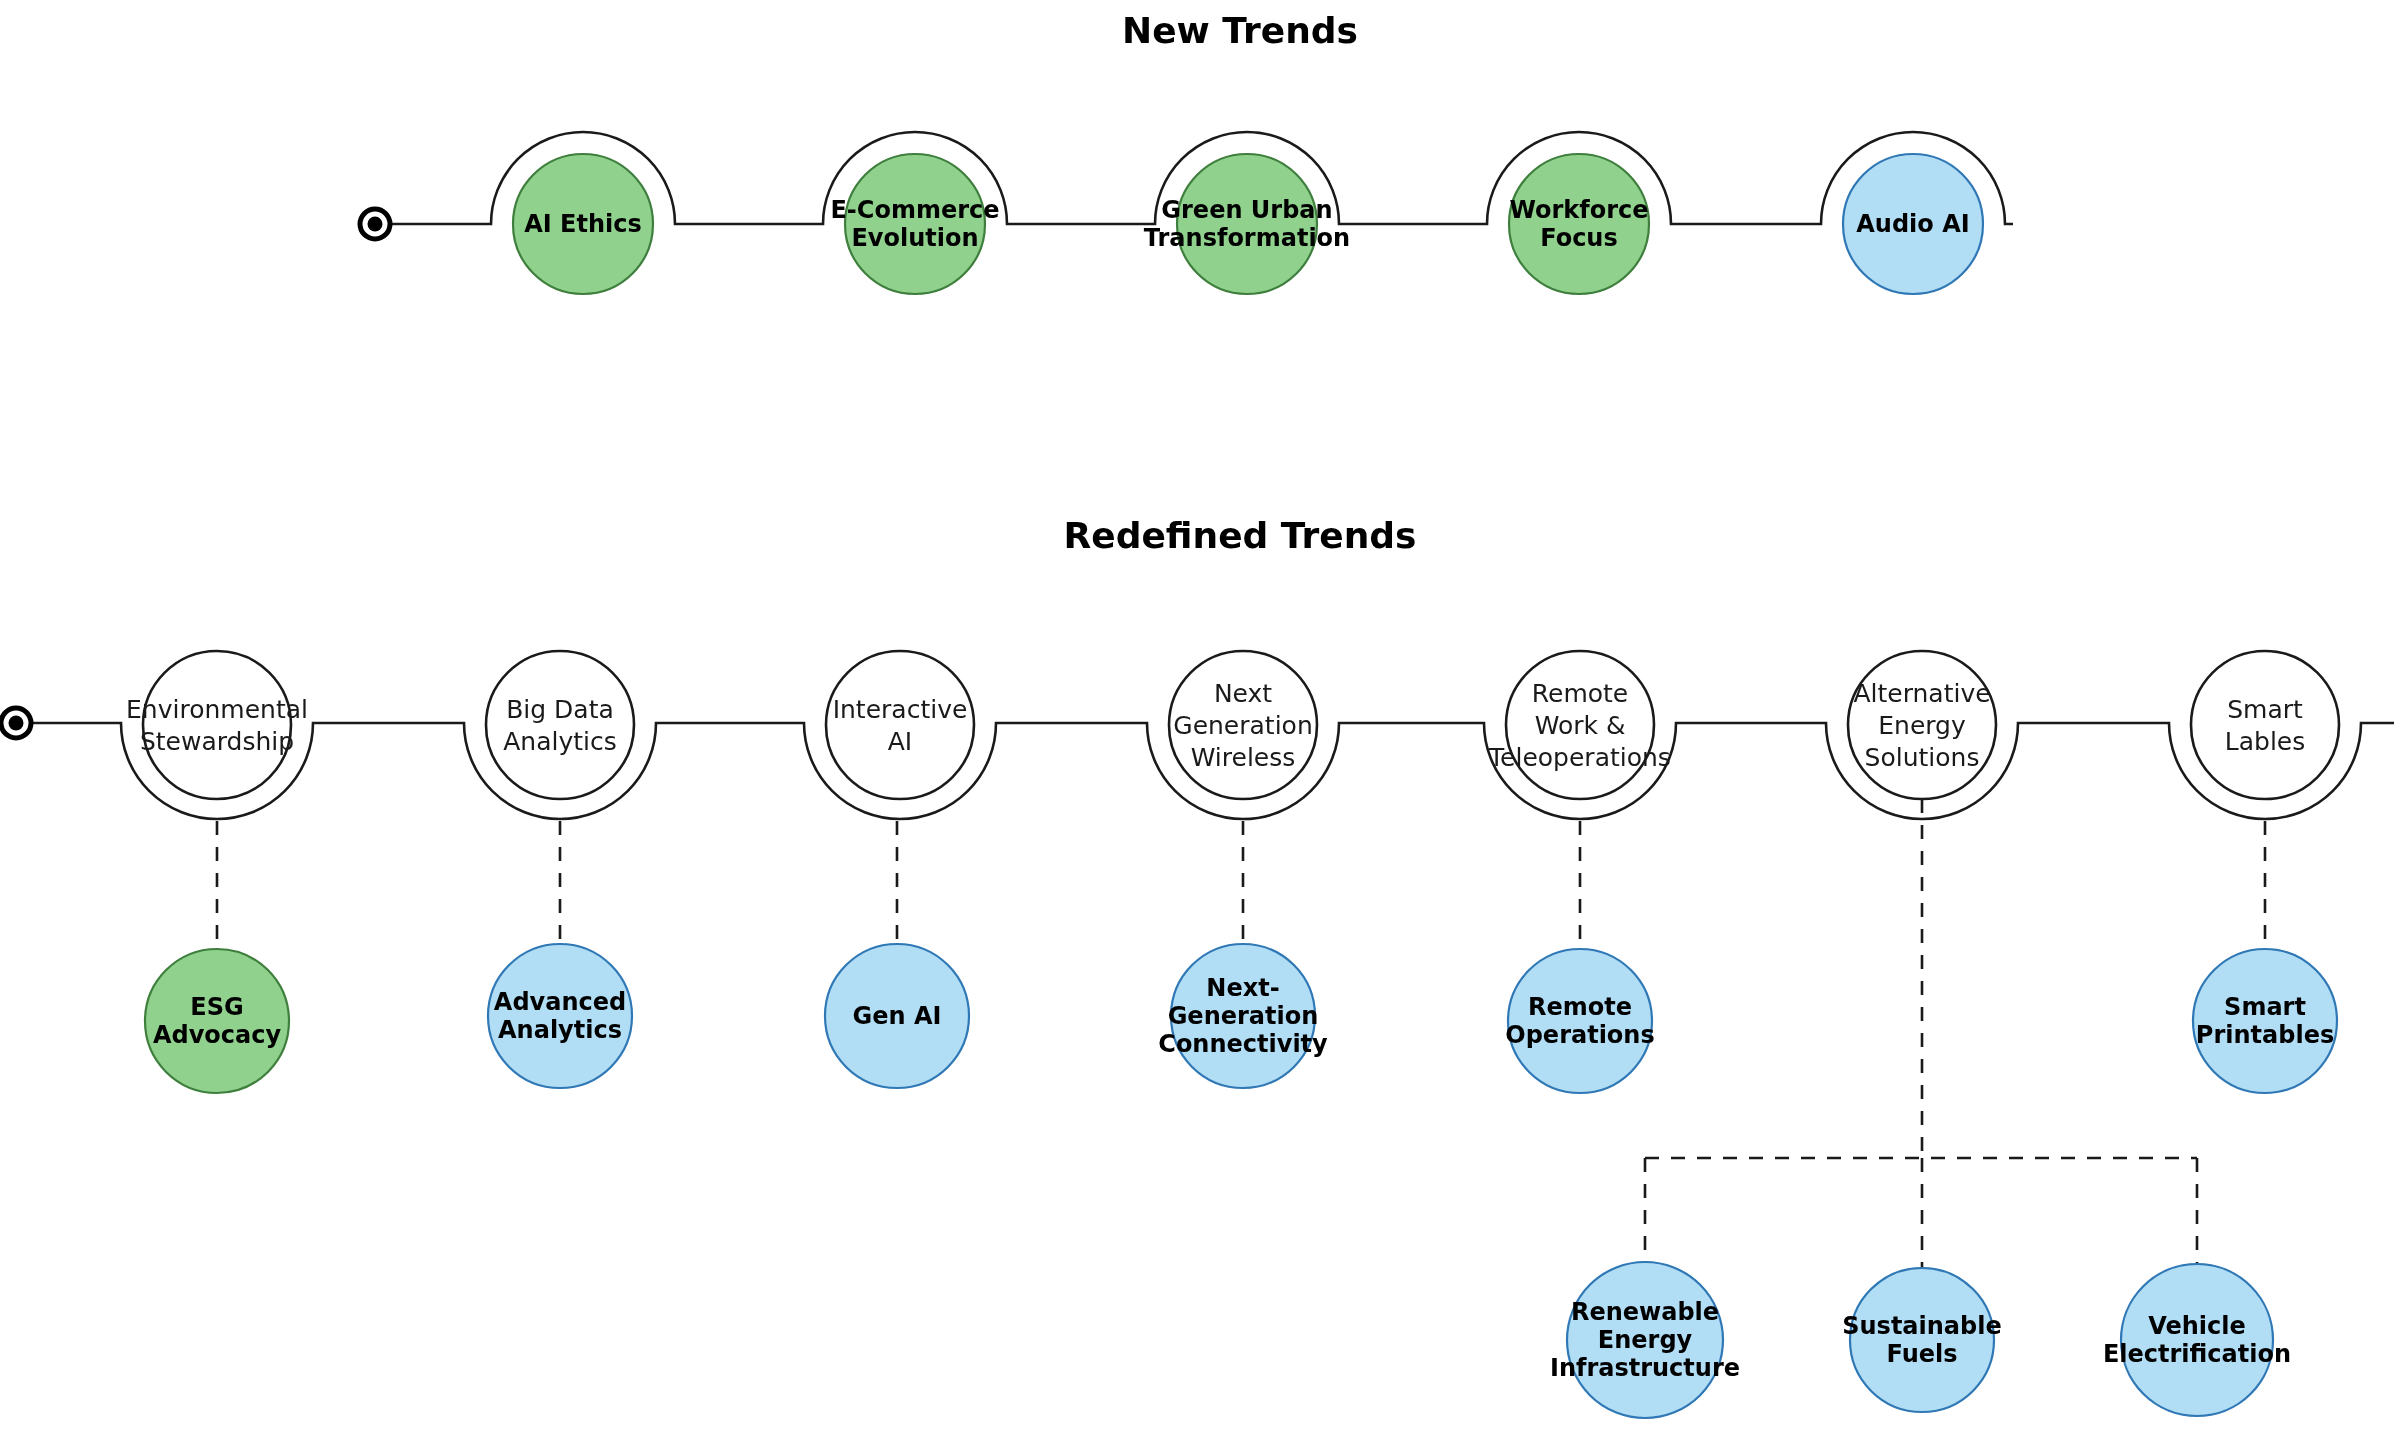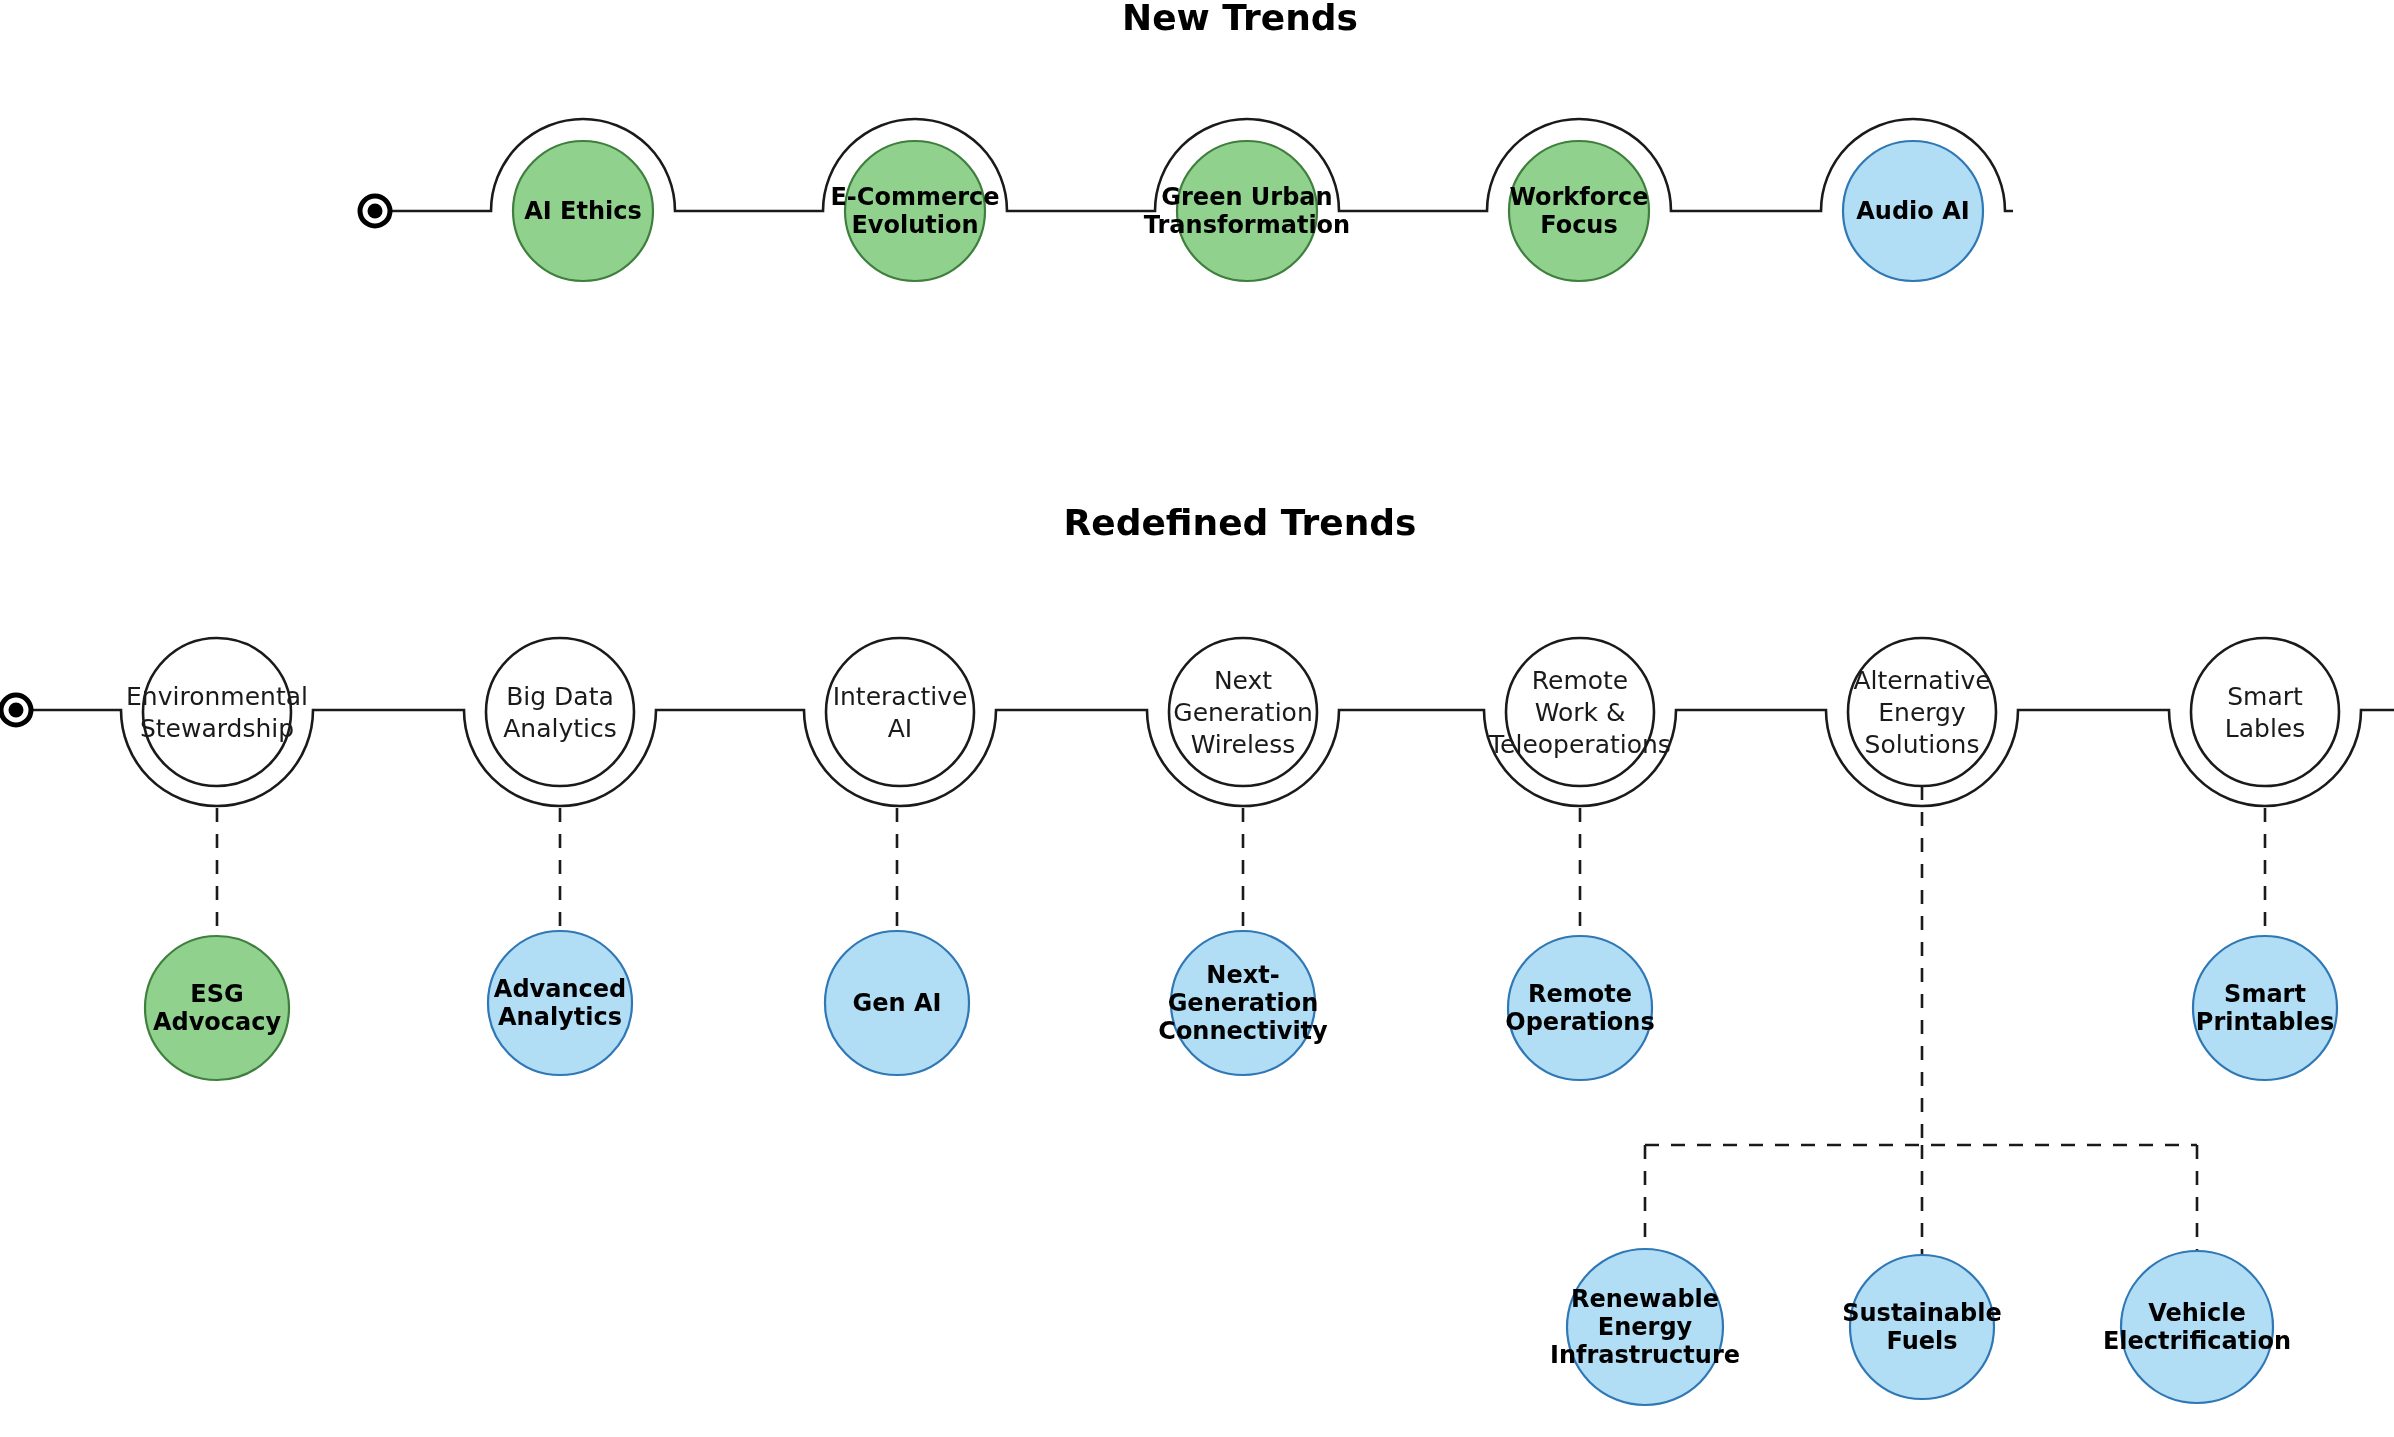--- a/index.html
+++ b/index.html
@@ -1,18 +1,18 @@
 <!DOCTYPE html>
 <html><head>
 <meta charset="utf-8">
 <style>
   html,body{margin:0;padding:0;background:#ffffff;}
   body{width:2394px;height:1437px;overflow:hidden;
        font-family:"DejaVu Sans","Liberation Sans",sans-serif;}
-  #stage{position:relative;width:2394px;height:1103px;}
+  #stage{position:relative;width:2394px;height:1103px;margin-top:13px;}
   svg#diagram{position:absolute;inset:0;width:2394px;height:1437px;}
   .sect-title{font-weight:bold;font-size:36px;fill:#000;text-anchor:middle;
               font-family:"DejaVu Sans","Liberation Sans",sans-serif;}
   .node-label-bold{font-weight:bold;font-size:24px;fill:#000;text-anchor:middle;
               font-family:"DejaVu Sans","Liberation Sans",sans-serif;}
   .node-label-reg{font-weight:normal;font-size:25px;fill:#1a1a1a;text-anchor:middle;
               font-family:"DejaVu Sans","Liberation Sans",sans-serif;}
   .track{fill:none;stroke:#1a1a1a;stroke-width:2.6;}
   .dashline{fill:none;stroke:#1a1a1a;stroke-width:2.6;stroke-dasharray:14 12;}
 </style>

